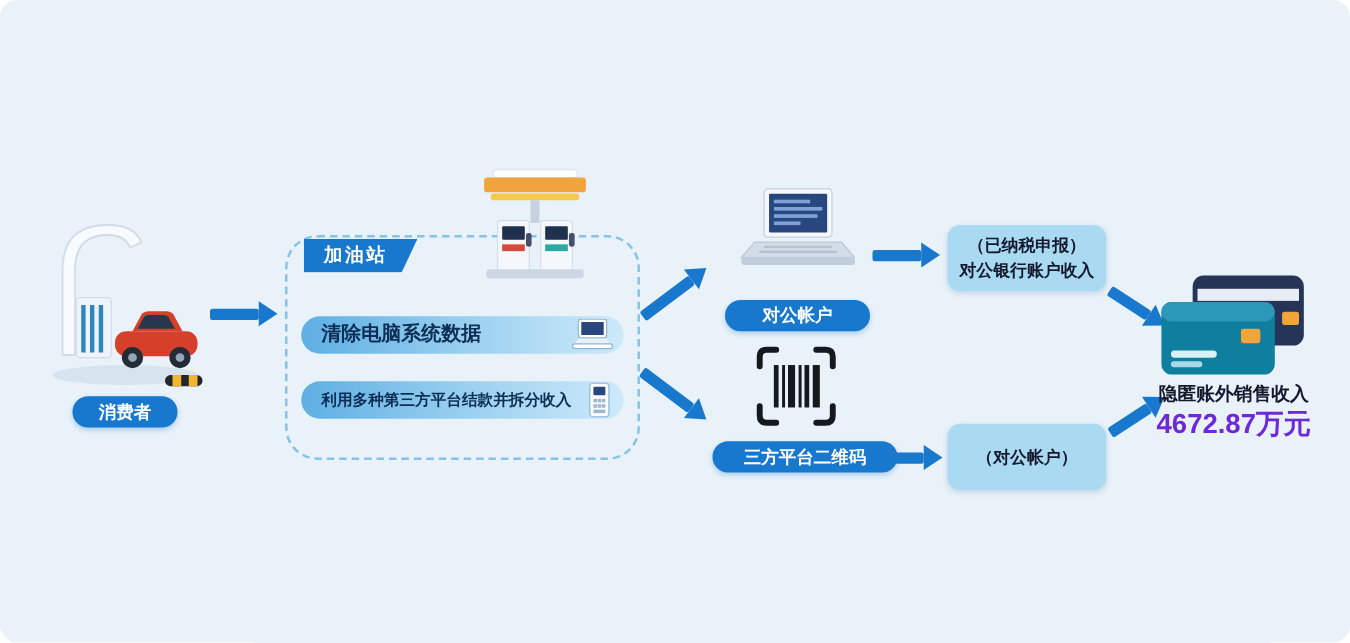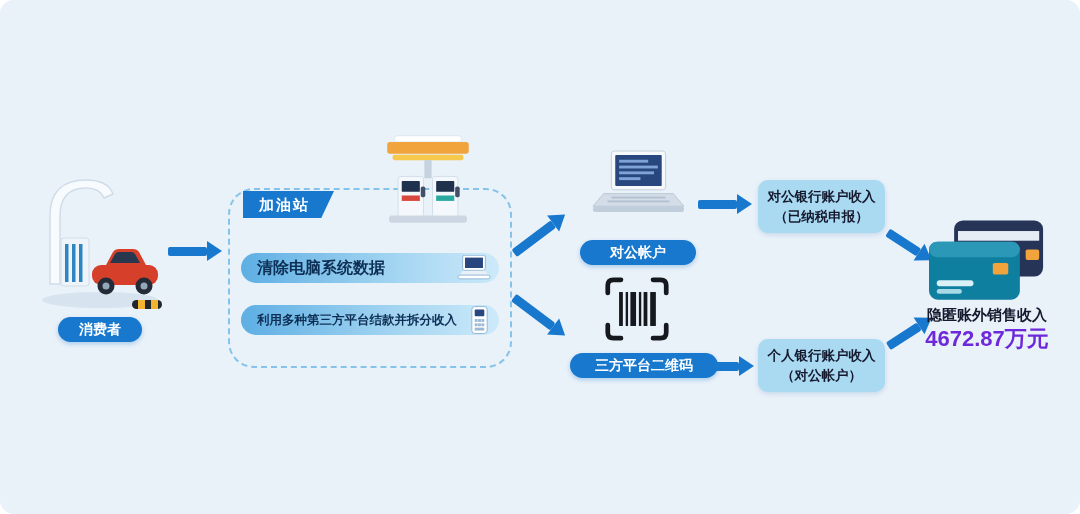--- a/index.html
+++ b/index.html
@@ -160,22 +160,22 @@
       <rect x="16" y="51" width="64" height="2"></rect>
     </g>
     <rect x="1" y="57" width="94" height="6" rx="3" fill="#c0cddb"></rect>
   </svg>
   <div class="pill pill-corp">对公帐户</div>
   <div class="arrow a-corp">
       <div class="shaft"></div>
       <div class="head"></div>
     </div>
   <div class="income-box box-corp">
+    <span>（已纳税申报）</span>
     <span>对公银行账户收入</span>
-    <span>（已纳税申报）</span>
   </div>
 
   <svg class="abs icon-barcode" viewBox="0 0 70 70" width="66" height="66">
     <g stroke="#15181c" stroke-width="5" fill="none" stroke-linecap="round">
       <path d="M4 18 V10 q0 -6 6 -6 h8"></path>
       <path d="M52 4 h8 q6 0 6 6 v8"></path>
       <path d="M66 52 v8 q0 6 -6 6 h-8"></path>
       <path d="M18 66 h-8 q-6 0 -6 -6 v-8"></path>
     </g>
     <g fill="#15181c">
@@ -186,21 +186,20 @@
       <rect x="42" y="17" width="4" height="36"></rect>
       <rect x="49" y="17" width="6" height="36"></rect>
     </g>
   </svg>
   <div class="pill pill-qr">三方平台二维码</div>
   <div class="arrow a-personal">
       <div class="shaft"></div>
       <div class="head"></div>
     </div>
   <div class="income-box box-personal">
-    <span>个人银行账户收入</span>
     <span>（对公帐户）</span>
   </div>
 
   <div class="arrow a-conv-down">
       <div class="shaft"></div>
       <div class="head"></div>
     </div>
   <div class="arrow a-conv-up">
       <div class="shaft"></div>
       <div class="head"></div>

